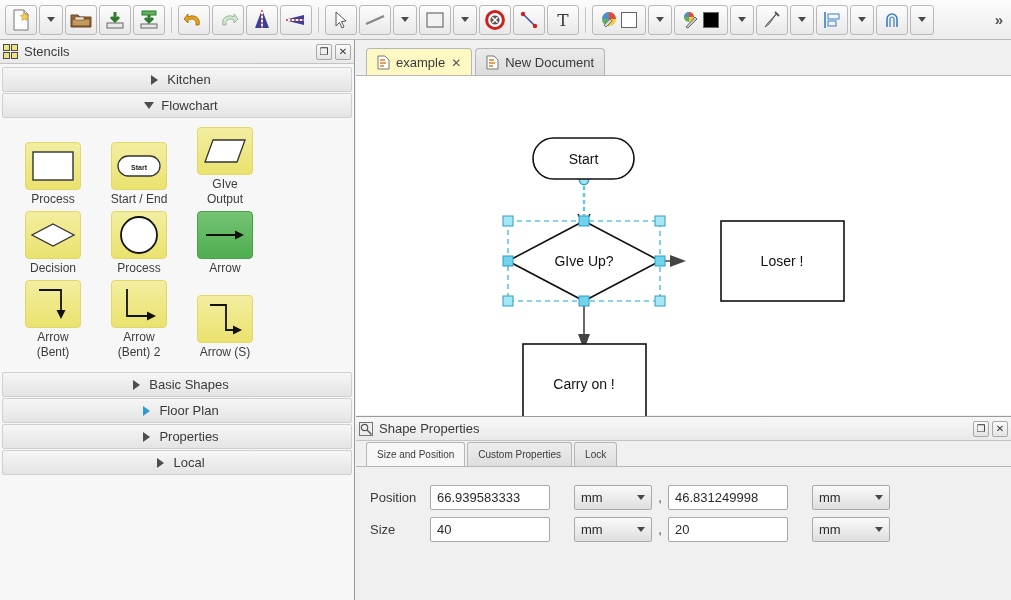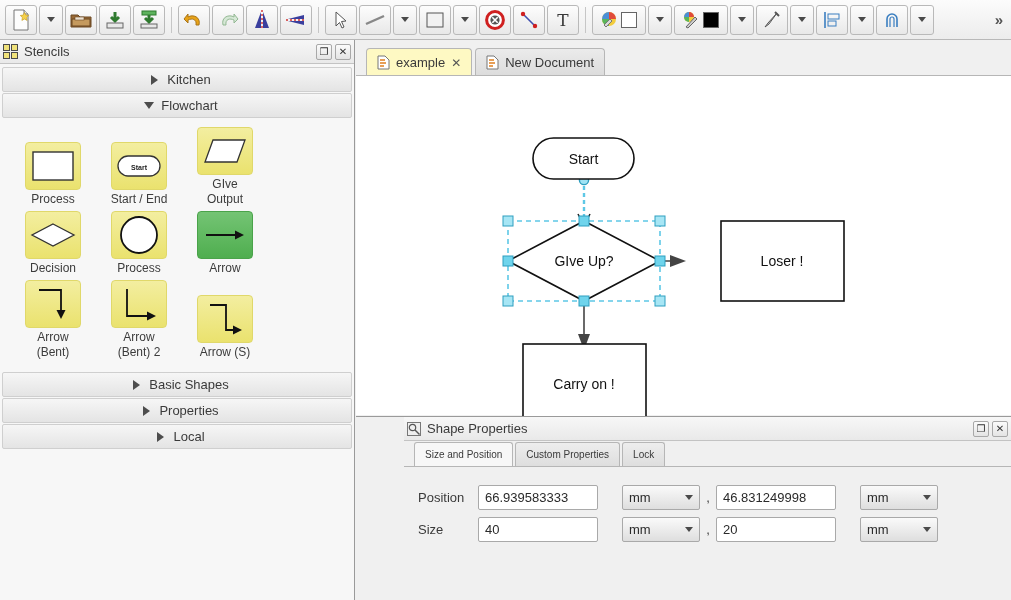--- a/index.html
+++ b/index.html
@@ -93,21 +93,21 @@
   .tab-close { font-size:12px; color:#555; }
   .canvas {
     position:absolute; left:0; top:35px; right:0; bottom:0;
     background:#ffffff; border-top:1px solid #b6b6b6;
   }
 
   
   #props {
     position:absolute; left:356px; top:416px; width:655px; height:184px;
     background:#f0f0f0; border-top:1px solid #9a9a9a;
-    display:flex; flex-direction:column;padding-left:48px;
+    display:flex; flex-direction:column;
   }
   .ptabs { height:26px; display:flex; align-items:flex-end; padding-left:10px; border-bottom:1px solid #b6b6b6;}
   .ptab {
     height:24px; padding:0 10px; display:flex; align-items:center;
     font-size:10px; color:#3a3a3a; border:1px solid #b6b6b6; border-bottom:none;
     border-radius:3px 3px 0 0; background:linear-gradient(#ededed,#dedede); margin-right:2px;
   }
   .ptab.active { background:#f7f7f7; }
   .form { padding:14px 0 0 14px; }
   .frow { display:flex; align-items:center; height:32px; }
@@ -418,20 +418,24 @@
                 <path d="M37 30 L28 25.5 L28 34.5 z" fill="#111"></path>
               </svg>
           </div>
           <div class="cell-label">Arrow (S)</div>
         </div>
       </div>
 
       <div class="cat" style="margin-top:6px">
         <span class="tri"></span>
         <span>Basic Shapes</span>
+      </div>
+      <div class="cat">
+        <span class="tri hl"></span>
+        <span>Floor Plan</span>
       </div>
       <div class="cat">
         <span class="tri"></span>
         <span>Properties</span>
       </div>
       <div class="cat">
         <span class="tri"></span>
         <span>Local</span>
       </div>
     </div>

